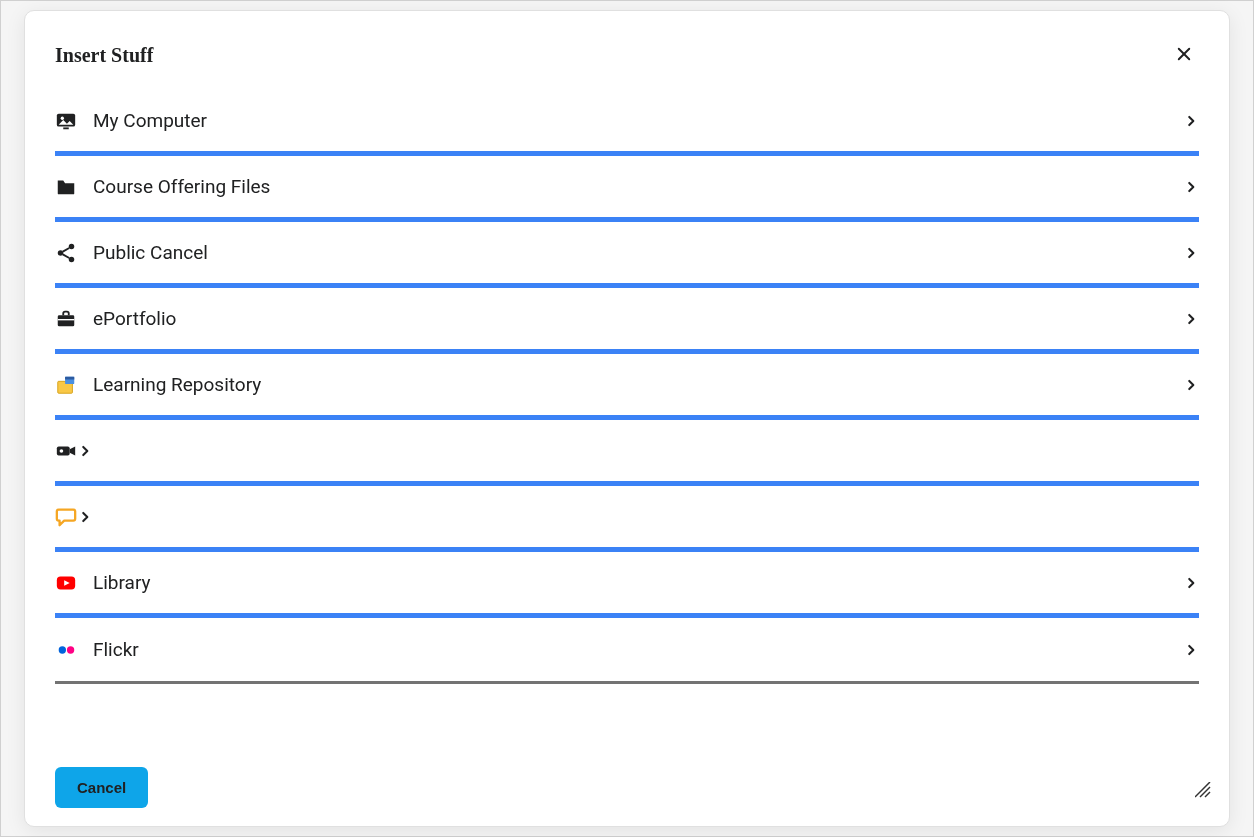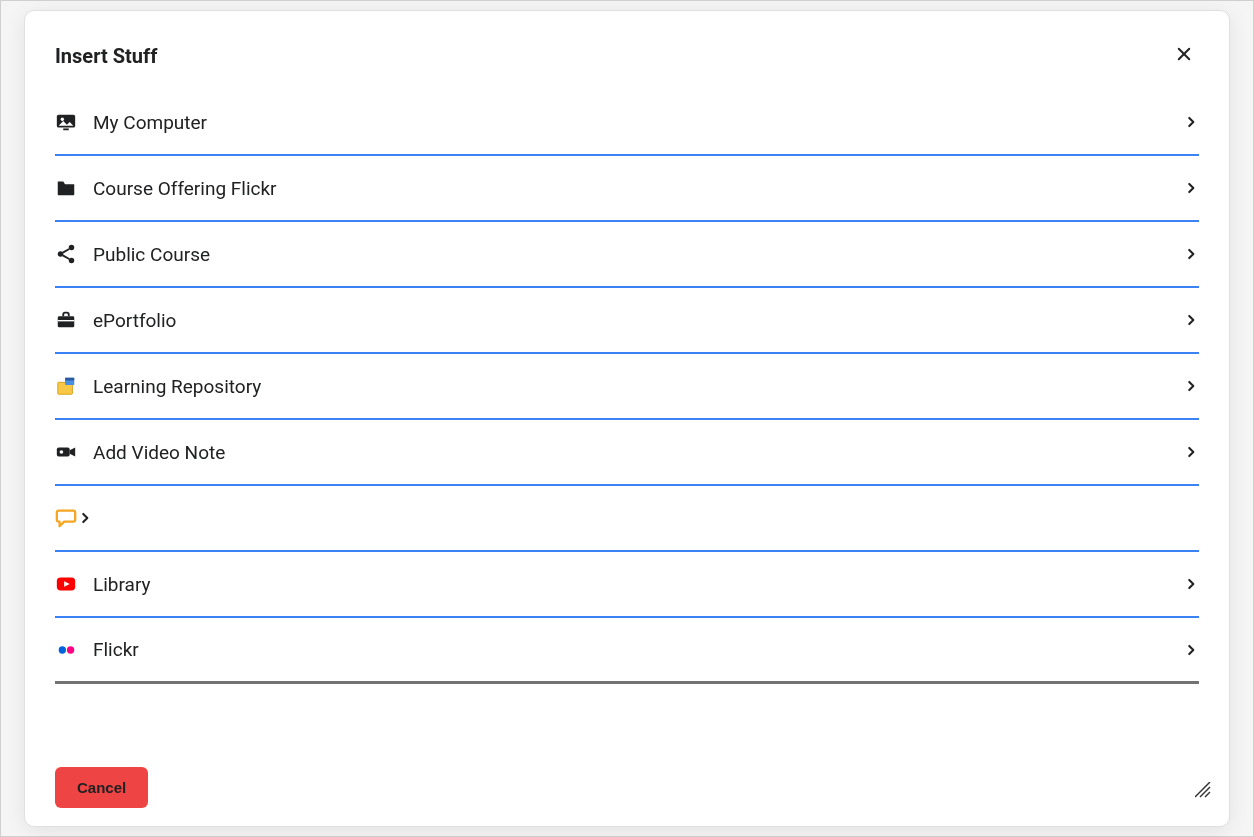--- a/index.html
+++ b/index.html
@@ -38,20 +38,21 @@
     .dialog-header {
       display: flex;
       align-items: center;
       justify-content: space-between;
       padding: 28px 30px 18px 30px;
     }
     .dialog-title {
       font-size: 20px;
       font-weight: 700;
       color: #202122;
+      font-family: Liberation Serif, serif;
     }
     .close-btn {
       background: none;
       border: none;
       cursor: pointer;
       padding: 6px;
       display: flex;
       align-items: center;
       justify-content: center;
     }
@@ -88,21 +89,21 @@
       background: #f2f2f2;
     }
     .source-list {
       list-style: none;
       padding-bottom: 40px;
     }
     .source-item {
       display: flex;
       align-items: center;
       height: 66px;
-      border-bottom: 2px solid #3b82f6;
+      border-bottom: 5px solid #3b82f6;
       cursor: pointer;
     }
     .source-item:last-child {
       border-bottom: 3px solid #737373;
     }
     .source-icon {
       width: 22px;
       height: 22px;
       flex-shrink: 0;
       display: flex;
@@ -124,21 +125,21 @@
       align-items: center;
       justify-content: center;
     }
     .dialog-footer {
       display: flex;
       align-items: center;
       justify-content: space-between;
       padding: 16px 18px 18px 30px;
     }
     .cancel-btn {
-      background: #ef4444;
+      background: #0ea5e9;
       border: none;
       border-radius: 6px;
       padding: 12px 22px;
       font-size: 15px;
       font-weight: 600;
       color: #202122;
       cursor: pointer;
     }
     .resize-handle {
       width: 20px;
@@ -187,39 +188,39 @@
             </svg>
         </span>
       </li>
 
       <li class="source-item">
         <span class="source-icon">
           <svg viewBox="0 0 24 24" width="22" height="22">
             <path d="M3 5 h6 l2 3 h10 v11 a1 1 0 0 1 -1 1 h-16 a1 1 0 0 1 -1 -1 z" fill="#202122"></path>
           </svg>
         </span>
-        <span class="source-label">Course Offering Flickr</span>
+        <span class="source-label">Course Offering Files</span>
         <span class="chevron">
           <svg viewBox="0 0 24 24" width="14" height="14" fill="none" stroke="#202122" stroke-width="3.5" stroke-linecap="round" stroke-linejoin="round">
               <polyline points="9 5 16 12 9 19"></polyline>
             </svg>
         </span>
       </li>
 
       <li class="source-item">
         <span class="source-icon">
           <svg viewBox="0 0 24 24" width="22" height="22">
             <circle cx="6" cy="12" r="3" fill="#202122"></circle>
             <circle cx="18" cy="5" r="3" fill="#202122"></circle>
             <circle cx="18" cy="19" r="3" fill="#202122"></circle>
             <line x1="8.5" y1="10.5" x2="15.5" y2="6.5" stroke="#202122" stroke-width="2"></line>
             <line x1="8.5" y1="13.5" x2="15.5" y2="17.5" stroke="#202122" stroke-width="2"></line>
           </svg>
         </span>
-        <span class="source-label">Public Course</span>
+        <span class="source-label">Public Cancel</span>
         <span class="chevron">
           <svg viewBox="0 0 24 24" width="14" height="14" fill="none" stroke="#202122" stroke-width="3.5" stroke-linecap="round" stroke-linejoin="round">
               <polyline points="9 5 16 12 9 19"></polyline>
             </svg>
         </span>
       </li>
 
       <li class="source-item">
         <span class="source-icon">
           <svg viewBox="0 0 24 24" width="22" height="22">
@@ -253,21 +254,20 @@
       </li>
 
       <li class="source-item">
         <span class="source-icon">
           <svg viewBox="0 0 24 24" width="22" height="22">
             <rect x="2" y="7" width="14" height="10" rx="2" fill="#202122"></rect>
             <path d="M16 10 L22 7 V17 L16 14 Z" fill="#202122"></path>
             <circle cx="7" cy="12" r="2" fill="#fff"></circle>
           </svg>
         </span>
-        <span class="source-label">Add Video Note</span>
         <span class="chevron">
           <svg viewBox="0 0 24 24" width="14" height="14" fill="none" stroke="#202122" stroke-width="3.5" stroke-linecap="round" stroke-linejoin="round">
               <polyline points="9 5 16 12 9 19"></polyline>
             </svg>
         </span>
       </li>
 
       <li class="source-item">
         <span class="source-icon">
           <svg viewBox="0 0 24 24" width="22" height="22">

